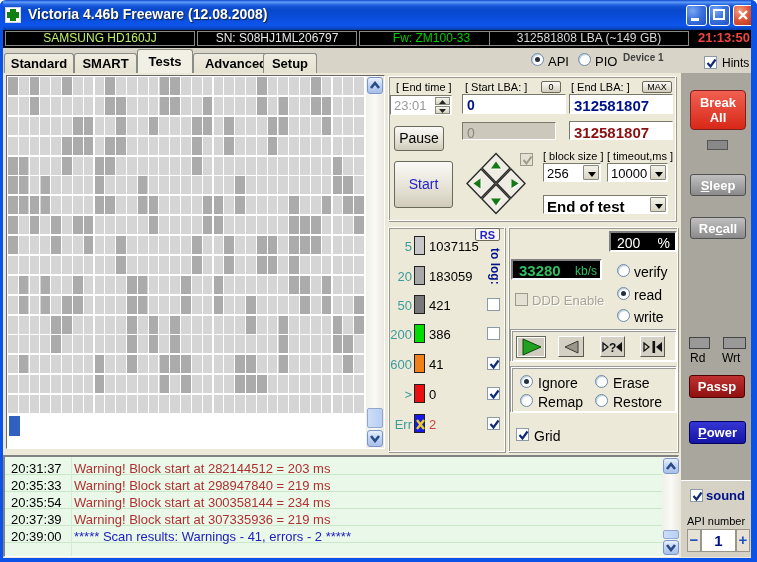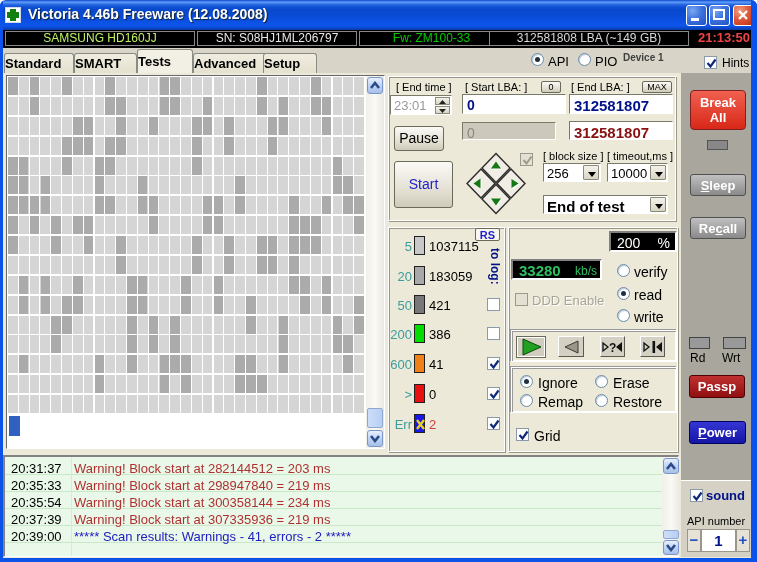--- a/index.html
+++ b/index.html
@@ -17,21 +17,21 @@
 #ttext{left:28px;top:6px;color:#fff;font-weight:bold;font-size:14px;text-shadow:1px 1px 1px #123}
 .wbtn{top:5px;width:21px;height:21px;border-radius:3px;border:1px solid #fff;color:#fff;text-align:center}
 #bmin,#bmax{background:radial-gradient(circle at 30% 25%,#7AA7F2 0%,#3D73DE 45%,#1F50C4 100%)}
 #bclo{background:radial-gradient(circle at 30% 25%,#F2A083 0%,#E0593C 45%,#BC3013 100%)}
 
 #ibar{left:3px;top:30px;width:748px;height:18px;background:#000}
 .iseg{top:1px;height:15px;border:1px solid #888;background:#000;text-align:center;font-size:12px;line-height:13px}
 #itime{top:0;height:17px;color:#ef4444;font-weight:bold;font-size:13px;font-family:"Liberation Sans",sans-serif;line-height:16px;text-align:center}
 
 #tabrow{left:3px;top:48px;width:748px;height:25px;background:#D8D4C8}
-.tab{top:5px;height:20px;background:linear-gradient(#F0EDE0,#E4E1D0);border:1px solid #898C85;border-bottom:none;border-radius:3px 3px 0 0;font-weight:bold;font-size:13px;padding-top:2px}
+.tab{top:5px;height:20px;background:linear-gradient(#F0EDE0,#E4E1D0);border:1px solid #898C85;border-bottom:none;border-radius:3px 3px 0 0;text-align:center;font-weight:bold;font-size:13px;padding-top:2px}
 .tabon{top:1px;height:24px;background:#F2F0E4;z-index:3;padding-top:4px}
 
 .lab{font-size:11px;white-space:nowrap}
 .etch{border:1px solid #fff;box-shadow:-1px -1px 0 #999,inset 1px 1px 0 #999,inset -1px -1px 0 #fff}
 .btn{background:linear-gradient(#FBFAF7,#E0DCCE 70%,#CFCABA);border:1px solid #6a6a5a;border-radius:3px;text-align:center;color:#000}
 .lcd{background:#000;border-top:2px solid #808080;border-left:2px solid #808080;border-bottom:2px solid #fff;border-right:2px solid #fff;white-space:nowrap}
 .rad{width:13px;height:13px;border-radius:50%;background:#fff;border:1px solid #6a8aa8;box-shadow:inset 1px 1px 1px #b8c8d8}
 .rad b{position:absolute;left:3px;top:3px;width:5px;height:5px;border-radius:50%;background:#203040}
 .chk{width:13px;height:13px;background:#fff;border:1px solid #8a9aa8}
 .chk svg{position:absolute;left:0px;top:0px}

